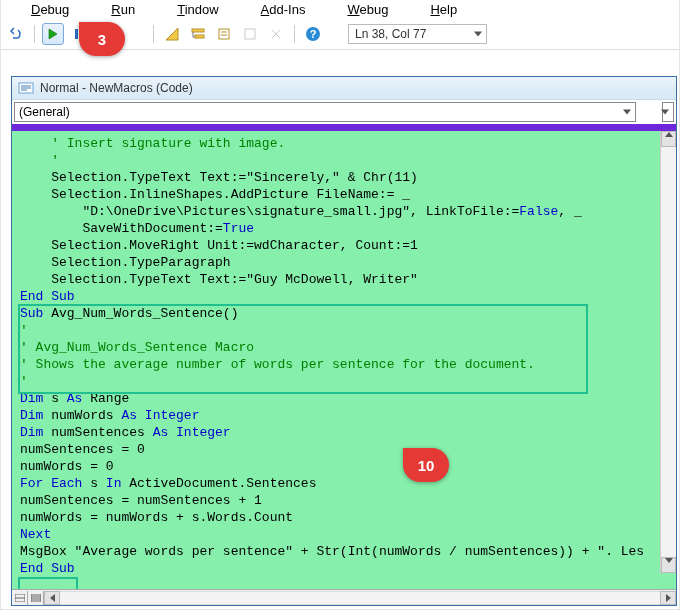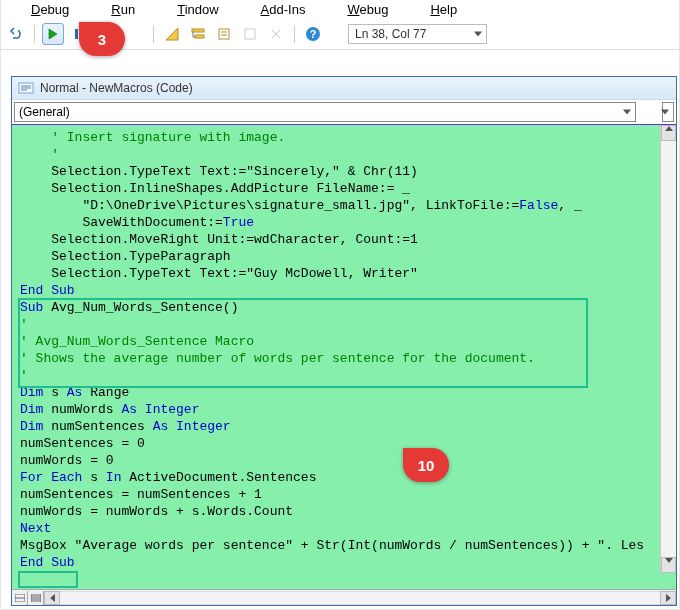--- a/index.html
+++ b/index.html
@@ -15,21 +15,21 @@
   .tbtn.run { border:1px solid #7aa7d8; background:linear-gradient(#eaf3fd,#d6e8fb); }
   .tbtn svg { display:block; }
   .sep { width:1px; height:18px; background:#ccc; margin:0 3px; }
   .cursor-box { margin-left:20px; border:1px solid #bbb; padding:1px 60px 1px 6px; height:20px; display:flex; align-items:center; font-size:12px; color:#333; position:relative; }
   .cursor-box::after { content:""; position:absolute; right:4px; top:50%; transform:translateY(-50%); width:0;height:0; border-left:4px solid transparent; border-right:4px solid transparent; border-top:5px solid #555; }
   
   .tooltip { position:absolute; top:60px; left:38px; background:#ffffe1; border:1px solid #808080; padding:2px 6px; font-size:12px; z-index:20; }
   
   .codewin { margin:26px 2px 12px 10px; border:1px solid #3a6ea5; height:530px; display:flex; flex-direction:column; position:relative; }
   .codewin-title { background:linear-gradient(#eaf3fb,#d7e8f7); padding:4px 6px; display:flex; align-items:center; gap:6px; font-size:12px; color:#333; border-bottom:1px solid #c7d9ea; }
-  .combo-bar { display:flex; border-bottom:1px solid #6d28d9;gap:22px; }
+  .combo-bar { display:flex; border-bottom:7px solid #6d28d9;gap:22px; }
   .combo { flex:1; border:1px solid #888; margin:2px; padding:2px 4px; position:relative; background:#fff; font-size:12px;}
   .combo::after { content:""; position:absolute; right:4px; top:50%; transform:translateY(-50%); width:0;height:0; border-left:4px solid transparent; border-right:4px solid transparent; border-top:5px solid #555; }
   .code-body { flex:1; overflow:auto; background:#86efac; position:relative; }
   pre.code { margin:0; padding:4px 8px 8px 8px; font-family: "Courier New", monospace; font-size:13px; line-height:17px; white-space:pre; color:#000; }
   .c-comment { color:#008000; }
   .c-keyword { color:#0000cd; }
   
   .hl-box { position:absolute; border:2px solid #1fbf8f; pointer-events:none; }
   
   .callout { position:absolute; width:46px; height:34px; background:#e53935; color:#fff; font-weight:bold; font-size:15px; display:flex; align-items:center; justify-content:center; border-radius:0 22px 22px 22px; filter:drop-shadow(0 1px 2px rgba(0,0,0,.35)); z-index:30;}

